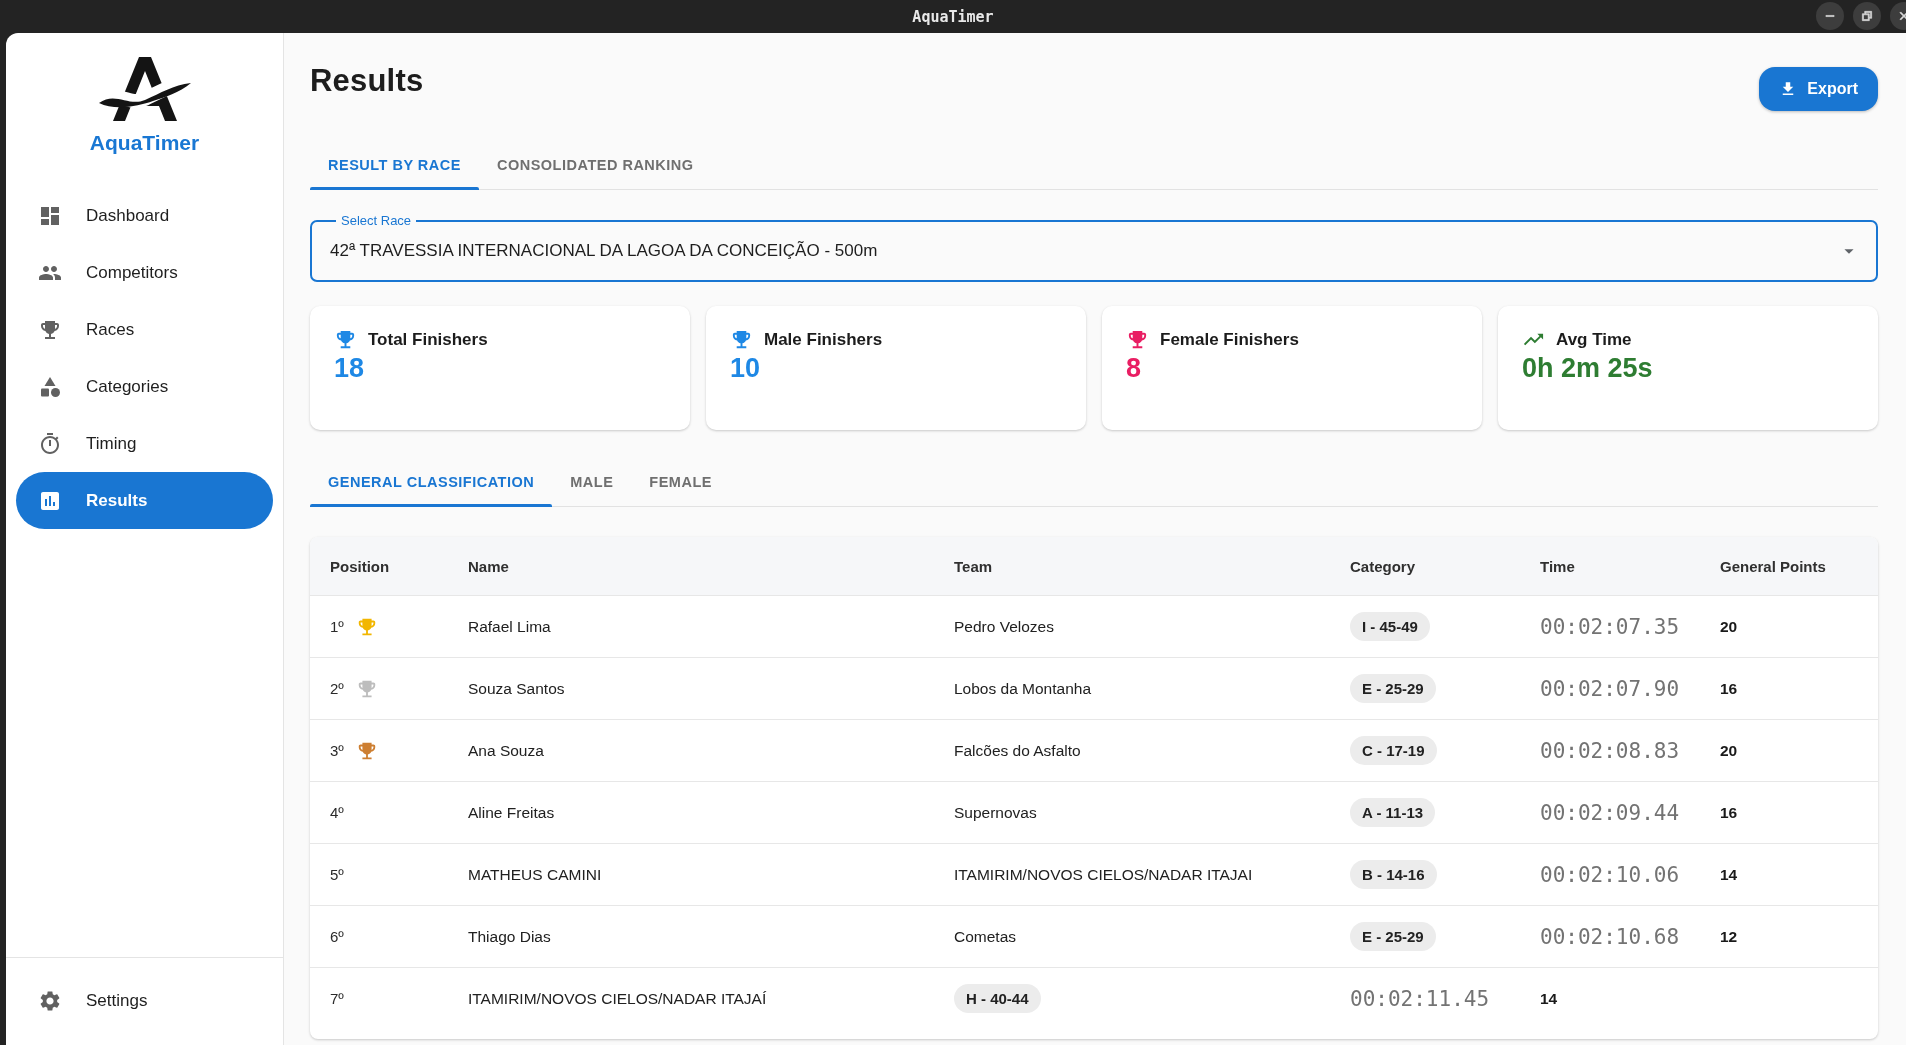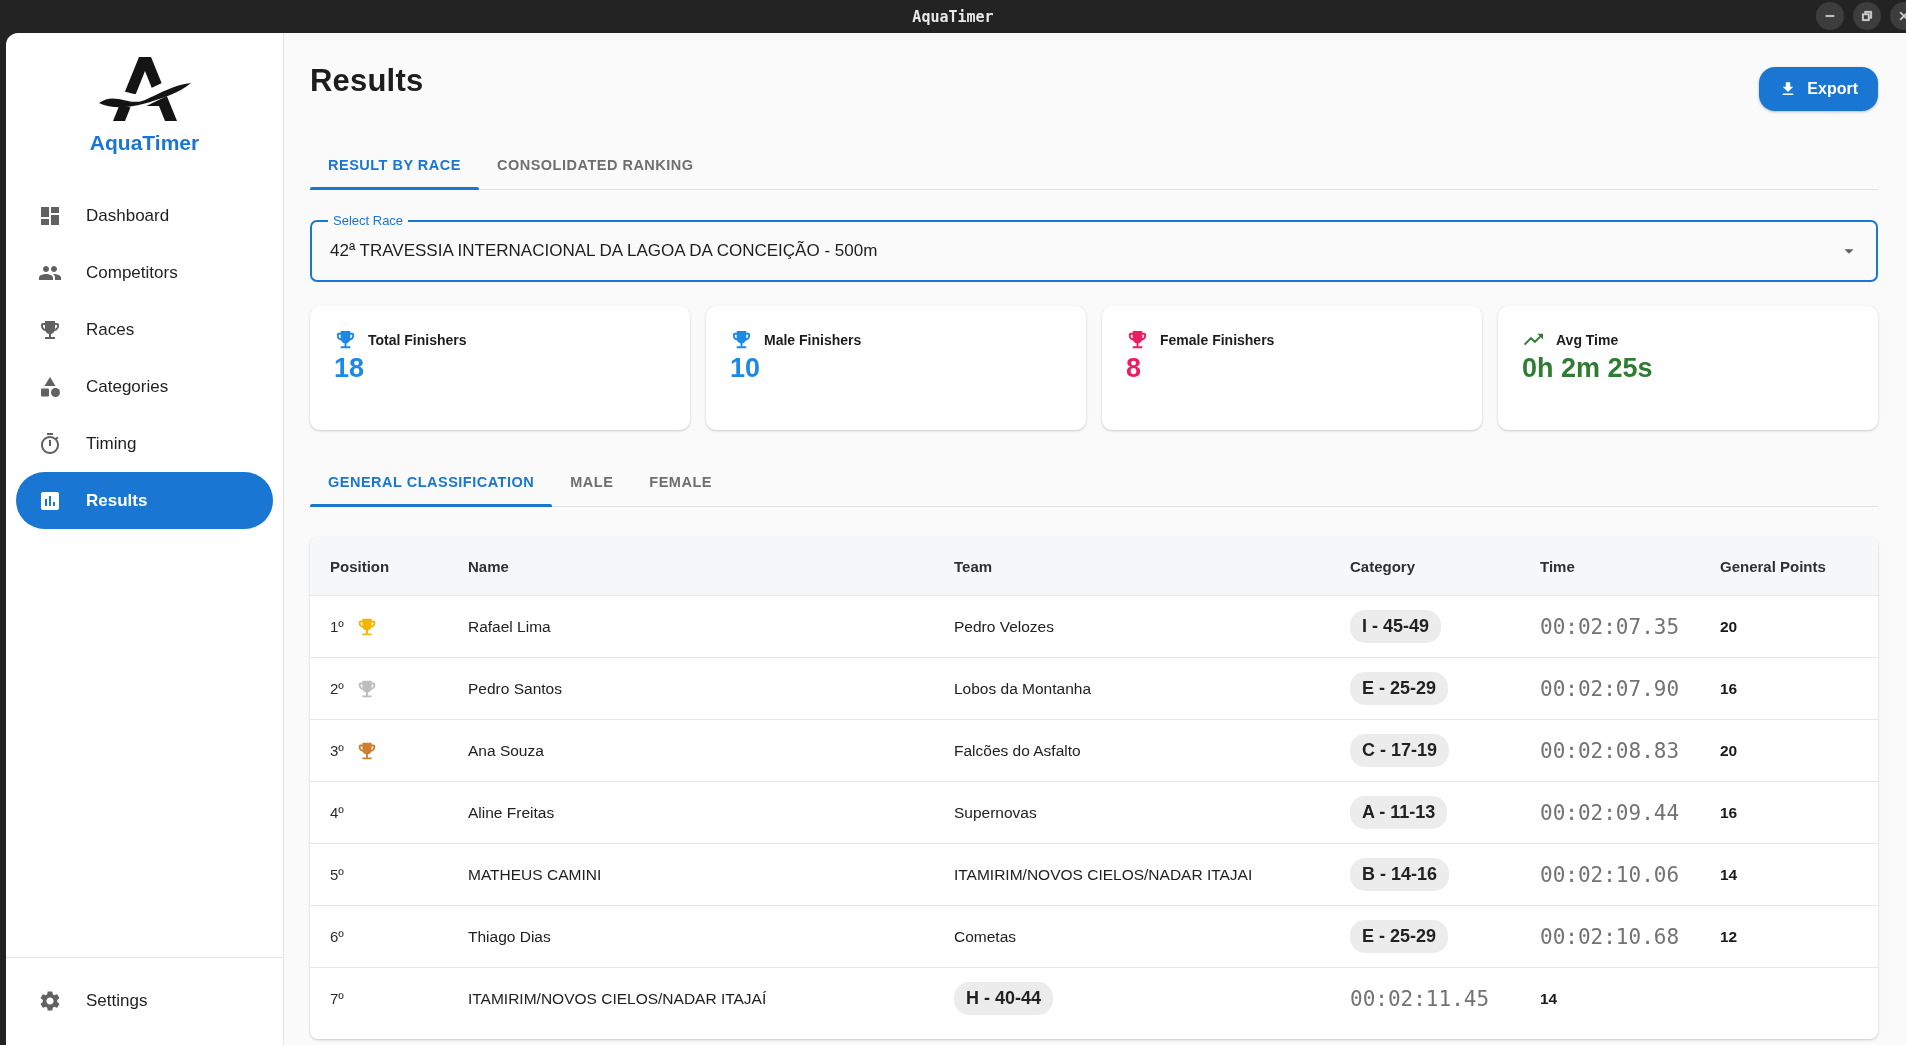--- a/index.html
+++ b/index.html
@@ -51,50 +51,50 @@
   .tabs { display:flex; border-bottom:1px solid #e2e2e2; margin-top:30px;align-items:center; }
   .tab { padding:0 18px; height:48px; display:flex; align-items:center; position:relative;
          font-size:14.5px; font-weight:700; letter-spacing:.5px; color:#6f6f6f; cursor:pointer; }
   .tab.active { color:#1976d2; }
   .tab.active::after { content:""; position:absolute; left:0; right:0; bottom:-1px;
                        height:3px; background:#1976d2; border-radius:2px 2px 0 0; }
 
   .select-field { margin-top:30px; position:relative; border:2px solid #1976d2;
                   border-radius:7px; height:62px; display:flex; align-items:center;
                   padding:0 18px; cursor:pointer; background:transparent; }
-  .select-label { position:absolute; top:-9px; left:16px; background:#fafafa; padding:0 5px;
+  .select-label { position:absolute; top:-9px; left:24px; background:#fafafa; padding:0 5px;
                   font-size:13px; color:#1976d2; }
   .select-value { font-size:17px; color:#1e1e1e; }
   .select-arrow { position:absolute; right:16px; width:22px; height:22px; fill:#5f6368; }
 
   .stats-row { display:flex; gap:16px; margin-top:24px; }
   .stat-card { flex:1; background:#fff; border-radius:10px; padding:22px 24px;
                box-shadow:0 1px 3px rgba(0,0,0,.13), 0 1px 2px rgba(0,0,0,.08); height:124px; }
   .stat-head { display:flex; align-items:center; gap:11px; }
   .stat-ic { width:23px; height:23px; }
-  .stat-label { font-size:14px; font-weight:600; color:#1c1c1c; }
+  .stat-label { font-size:17px; font-weight:600; color:#1c1c1c; }
   .stat-value { margin-top:2px; font-size:27px; font-weight:700; }
 
   .class-tabs { margin-top:28px; }
 
   .table-card { background:#fff; border-radius:8px; margin-top:30px; flex:1;
                 box-shadow:0 1px 3px rgba(0,0,0,.13), 0 1px 2px rgba(0,0,0,.08);
                 overflow:hidden; display:flex; flex-direction:column; }
   .tgrid { display:grid; grid-template-columns:138px 486px 396px 190px 180px 1fr;
            align-items:center; }
   .thead { background:#f6f7f9; height:58px; }
   .th { font-size:15px; font-weight:700; color:#303030; }
   .trow { height:62px; border-top:1px solid #e7e7e7; background:#fff; }
   .cell-pad { padding-left:20px; }
   .pos-cell { display:flex; align-items:center; gap:12px; padding-left:20px;
               font-size:15px; color:#2a2a2a; }
   .medal-ic { width:22px; height:22px; }
   .name-cell, .team-cell { font-size:15.5px; color:#212121; }
   .cat-badge { display:inline-block; background:#ececec; border-radius:15px;
-               padding:6px 12px; font-size:18px; font-weight:600; color:#222; }
+               padding:6px 12px; font-size:15px; font-weight:600; color:#222; }
   .time-cell { font-family:"DejaVu Sans Mono", monospace; font-weight:normal;
                font-size:21px; color:#737373; }
   .pts-cell { font-size:15.5px; font-weight:700; color:#1a1a1a; }
 </style>
 </head>
 <body>
 
 <svg width="0" height="0" style="position:absolute" aria-hidden="true">
   <defs>
     <symbol id="i-dashboard" viewBox="0 0 24 24">
@@ -330,21 +330,21 @@
     <div class="time-cell cell-pad">00:02:07.35</div>
     <div class="pts-cell cell-pad">20</div>
   </div>
           <div class="tgrid trow">
     <div class="pos-cell">
       <span>2º</span>
       <svg class="medal-ic" style="fill: rgb(189, 189, 189);">
                 <use href="#i-trophy"></use>
               </svg>
     </div>
-    <div class="name-cell cell-pad">Pedro Santos</div>
+    <div class="name-cell cell-pad">Souza Santos</div>
     <div class="team-cell cell-pad">Lobos da Montanha</div>
     <div class="cell-pad">
       <span class="cat-badge">E - 25-29</span>
     </div>
     <div class="time-cell cell-pad">00:02:07.90</div>
     <div class="pts-cell cell-pad">16</div>
   </div>
           <div class="tgrid trow">
     <div class="pos-cell">
       <span>3º</span>

